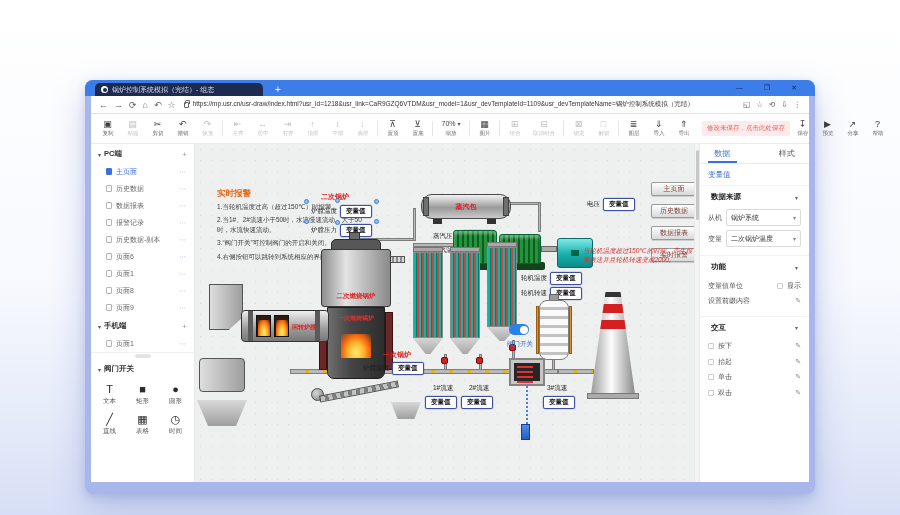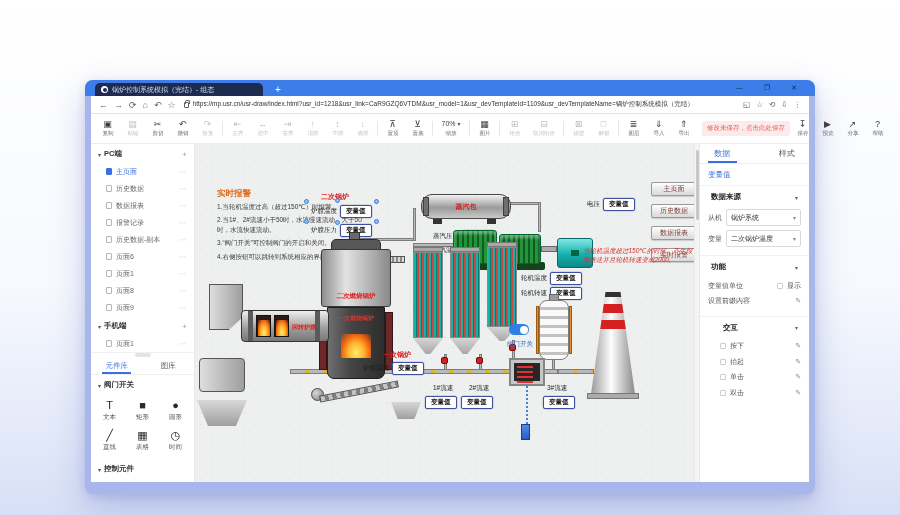--- a/index.html
+++ b/index.html
@@ -363,24 +363,20 @@
           <span class="plus">+</span>
         </div>
       <div class="prow">
           <span class="pic"></span>
           <span>页面1</span>
           <span class="dots">⋯</span>
         </div>
       <div class="nubbar">
           <span class="nub"></span>
         </div>
-      <div class="ltabs">
-        <div class="ltab on">元件库</div>
-        <div class="ltab">图库</div>
-      </div>
       <div class="shead">
           <span class="caret">▾</span>
           <span>阀门开关</span>
         </div>
       <div class="egrid">
         <div class="eitem">
             <span class="eic">T</span>
             <span class="elb">文本</span>
           </div>
         <div class="eitem">
@@ -397,24 +393,20 @@
           </div>
         <div class="eitem">
             <span class="eic">▦</span>
             <span class="elb">表格</span>
           </div>
         <div class="eitem">
             <span class="eic">◷</span>
             <span class="elb">时间</span>
           </div>
       </div>
-      <div class="shead">
-          <span class="caret">▾</span>
-          <span>控制元件</span>
-        </div>
       <div class="cgrid">
         
         
       </div>
     </div>
 
     <div class="cwrap">
 
 
       <div class="abs navbtn" style="left:456px;top:38px;">主页面</div>
@@ -626,21 +618,21 @@
               <span>显示</span>
             </span>
         </div>
         <div class="rrow">
           <span>设置前缀内容</span>
           <span class="pencil">✎</span>
         </div>
       </div>
 
 
-      <div class="rsec" style="border-bottom:none;margin-left:12px;">
+      <div class="rsec" style="border-bottom:none;">
         <div class="rhead">
             <span>交互</span>
             <span class="cv">▾</span>
           </div>
         <div class="rrow">
             <span class="rleft">
               <span class="chk"></span>
               <span>按下</span>
             </span>
             <span class="pencil">✎</span>

